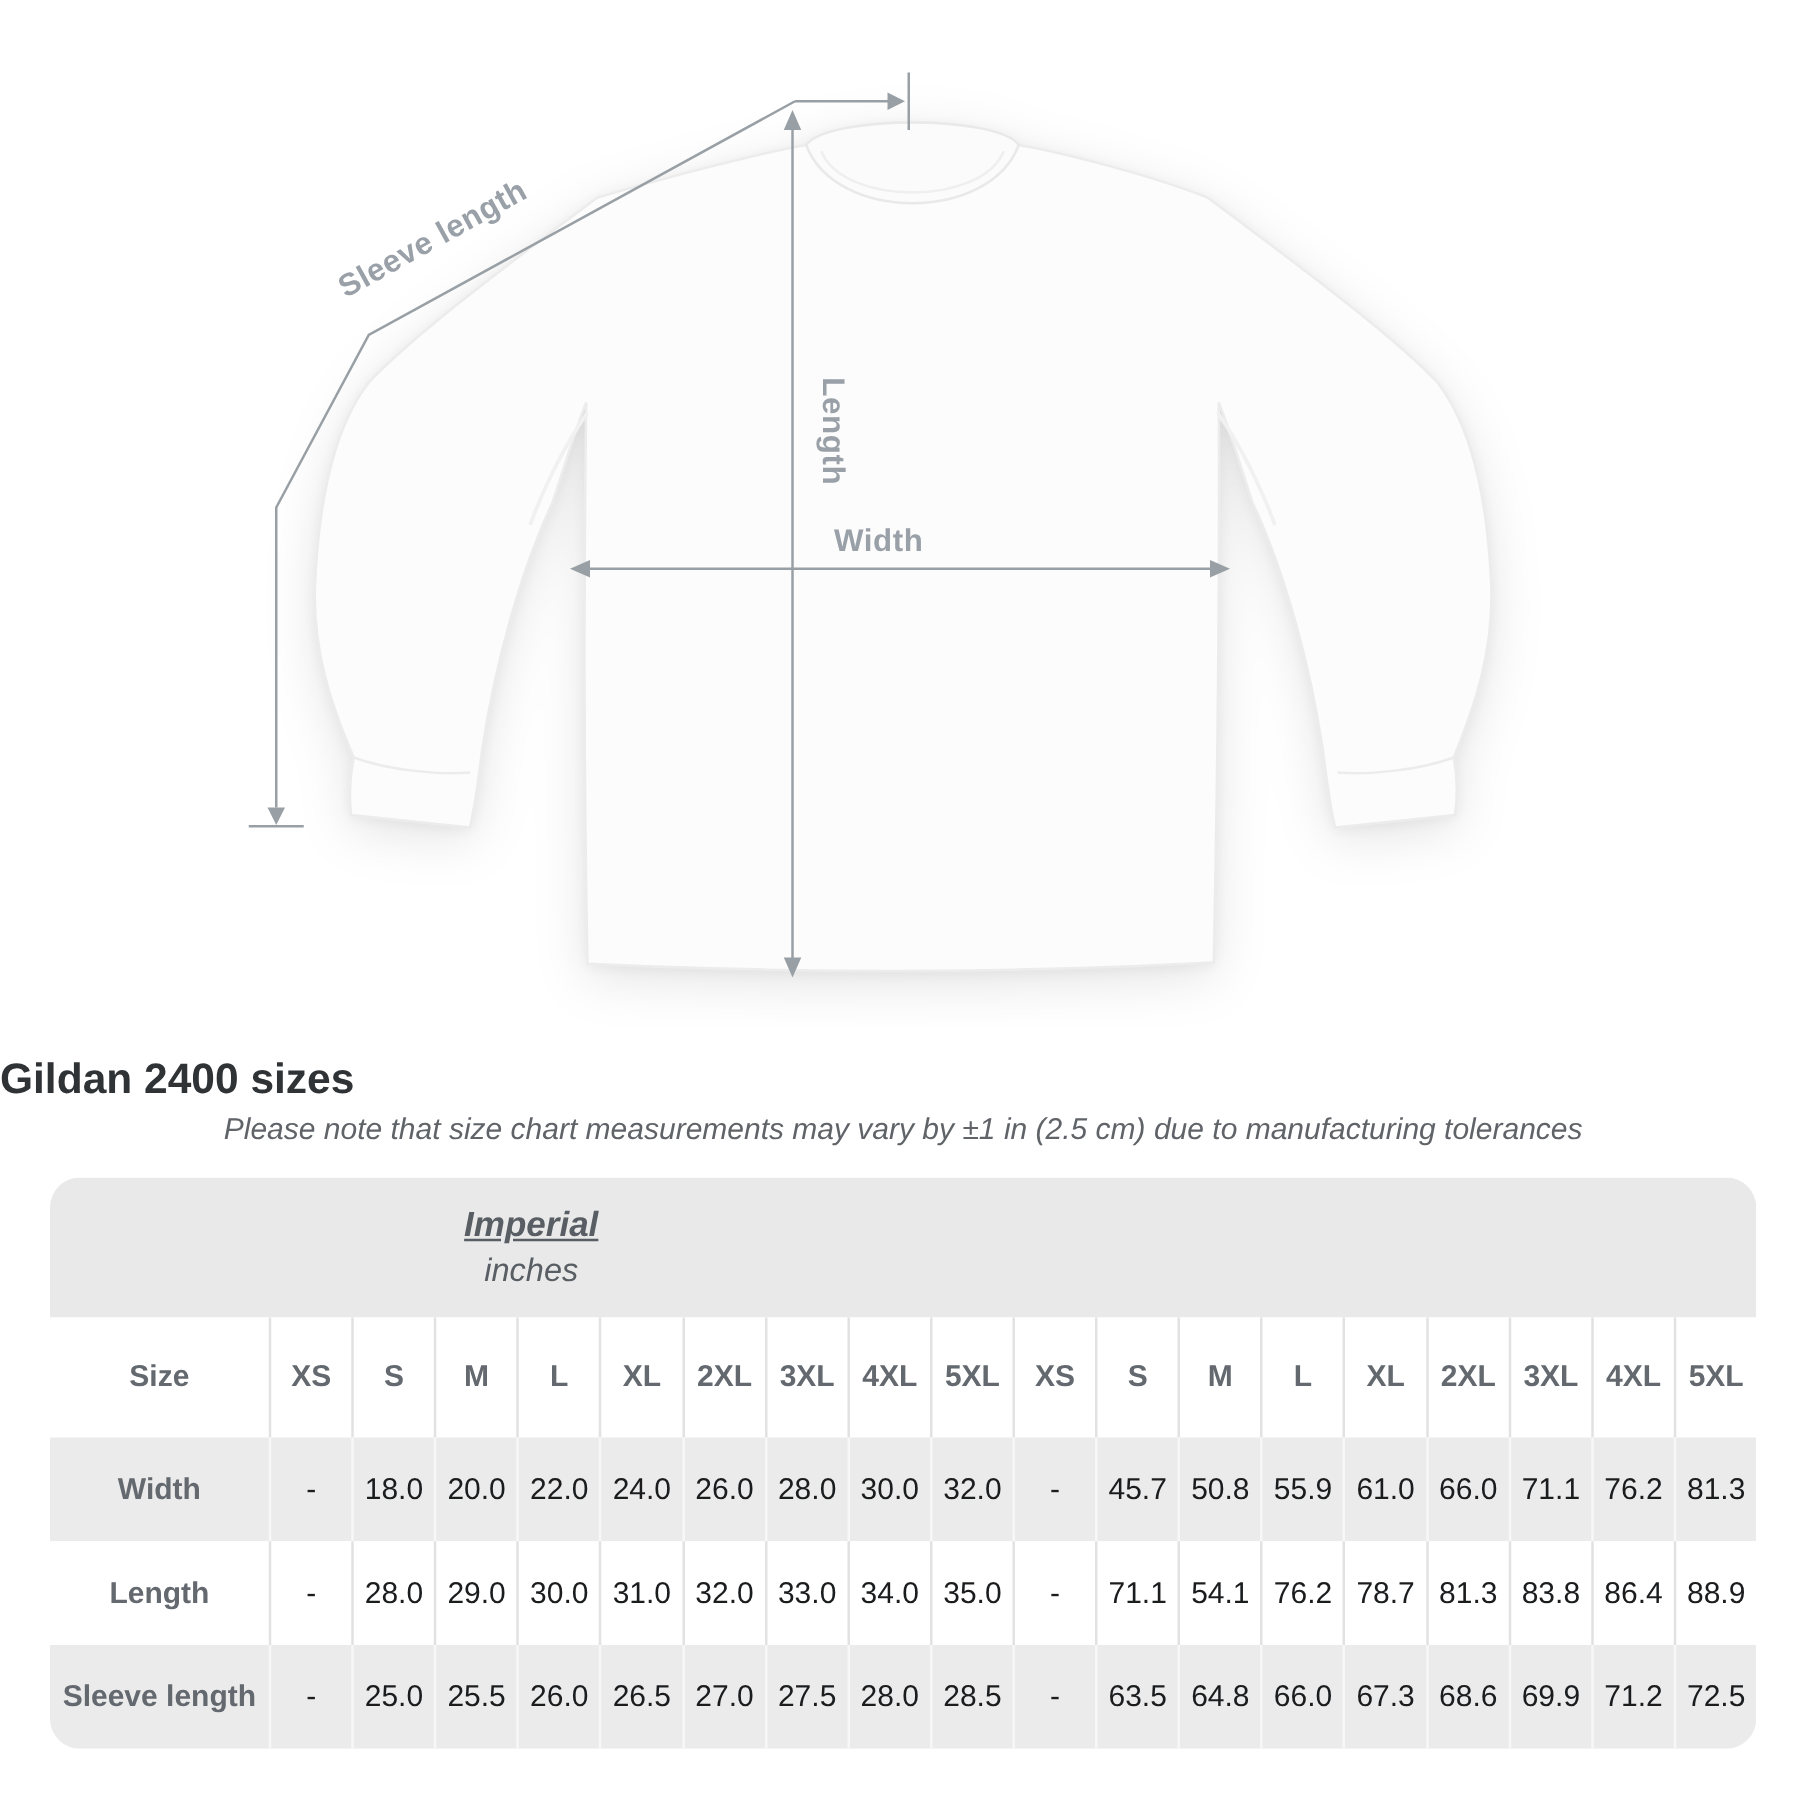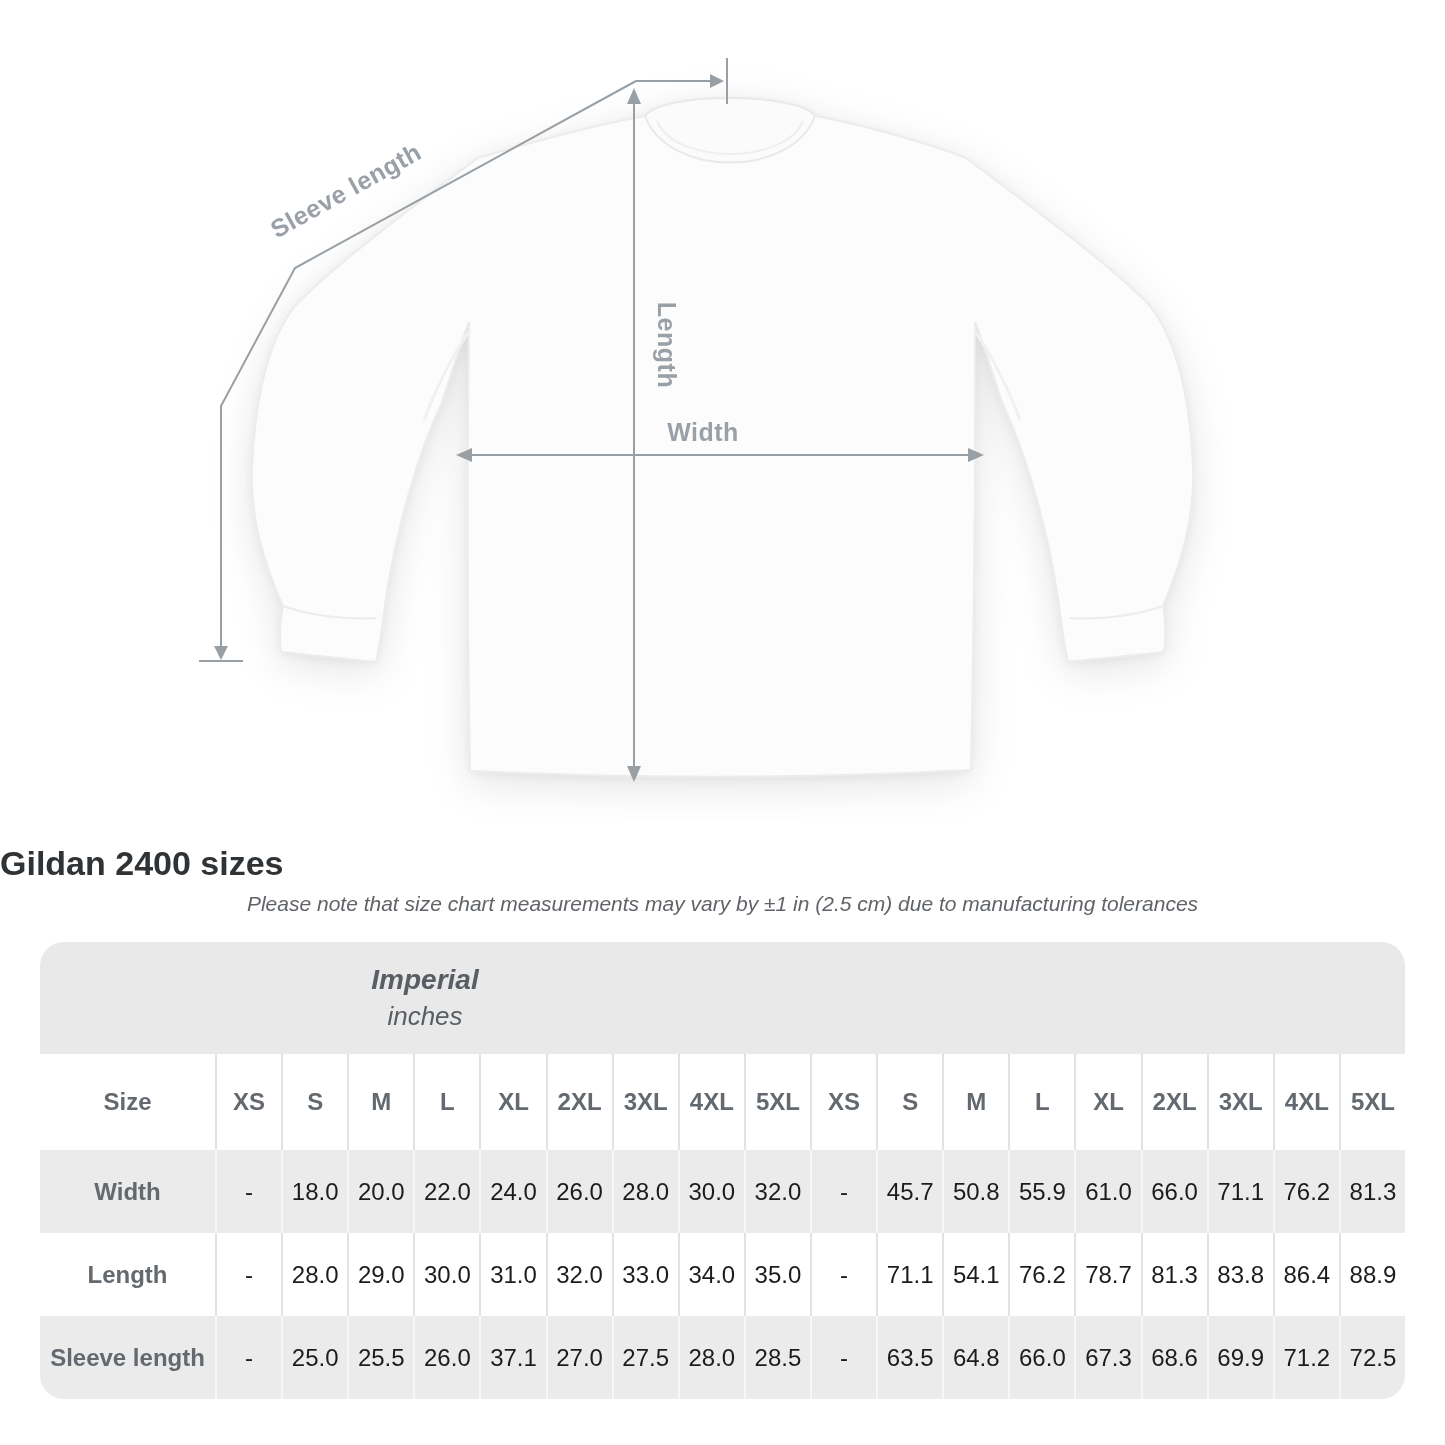--- a/index.html
+++ b/index.html
@@ -11,28 +11,28 @@
   .diagram{display:block;width:1445px;height:822px;}
   .shirt{filter:drop-shadow(0 10px 20px rgba(0,0,0,0.10)) drop-shadow(0 2px 5px rgba(0,0,0,0.05));}
   .ann-line{stroke:#98a0a6;stroke-width:2;fill:none;}
   .ann-fill{fill:#98a0a6;}
   .ann-text{fill:#99a0a7;font-weight:bold;font-size:25px;letter-spacing:0.5px;}
   .page-title{
     text-align:left;font-size:34px;font-weight:bold;color:#303336;
     margin:22px 0 9px 0;line-height:38px;
   }
   .subtitle{
-    text-align:center;font-style:italic;font-size:21px;color:#606468;margin:0;line-height:26px;
+    text-align:center;font-style:italic;font-size:24px;color:#606468;margin:0;line-height:26px;
   }
   .size-table{
     width:1365px;margin:25px auto 0 auto;border-radius:24px;overflow:hidden;
   }
   .band{display:grid;grid-template-columns:770px 595px;background:#e9e9e9;height:112px;}
   .band-half{display:flex;flex-direction:column;align-items:center;justify-content:center;gap:5px;}
-  .band-title{font-size:28px;font-weight:bold;font-style:italic;color:#585e63;}
+  .band-title{font-size:28px;font-weight:bold;font-style:italic;color:#585e63;text-decoration:underline;}
   .band-sub{font-size:26px;font-style:italic;color:#585e63;}
   .trow{display:grid;grid-template-columns:175px repeat(18,1fr);background:#ffffff;}
   .trow.alt{background:#ebebeb;}
   .cell{
     height:83px;display:flex;align-items:center;justify-content:center;
     font-size:24px;color:#1a1c1e;white-space:nowrap;
   }
   .trow.sizes .cell{height:96px;}
   .trow .cell + .cell{border-left:2px solid #e2e2e2;}
   .trow.alt .cell + .cell{border-left-color:#f7f7f7;}
@@ -179,21 +179,21 @@
     <div class="cell val">86.4</div>
     <div class="cell val">88.9</div>
   </div>
 
   <div class="trow alt">
     <div class="cell label">Sleeve length</div>
     <div class="cell val">-</div>
     <div class="cell val">25.0</div>
     <div class="cell val">25.5</div>
     <div class="cell val">26.0</div>
-    <div class="cell val">37.1</div>
+    <div class="cell val">26.5</div>
     <div class="cell val">27.0</div>
     <div class="cell val">27.5</div>
     <div class="cell val">28.0</div>
     <div class="cell val">28.5</div>
     <div class="cell val">-</div>
     <div class="cell val">63.5</div>
     <div class="cell val">64.8</div>
     <div class="cell val">66.0</div>
     <div class="cell val">67.3</div>
     <div class="cell val">68.6</div>

